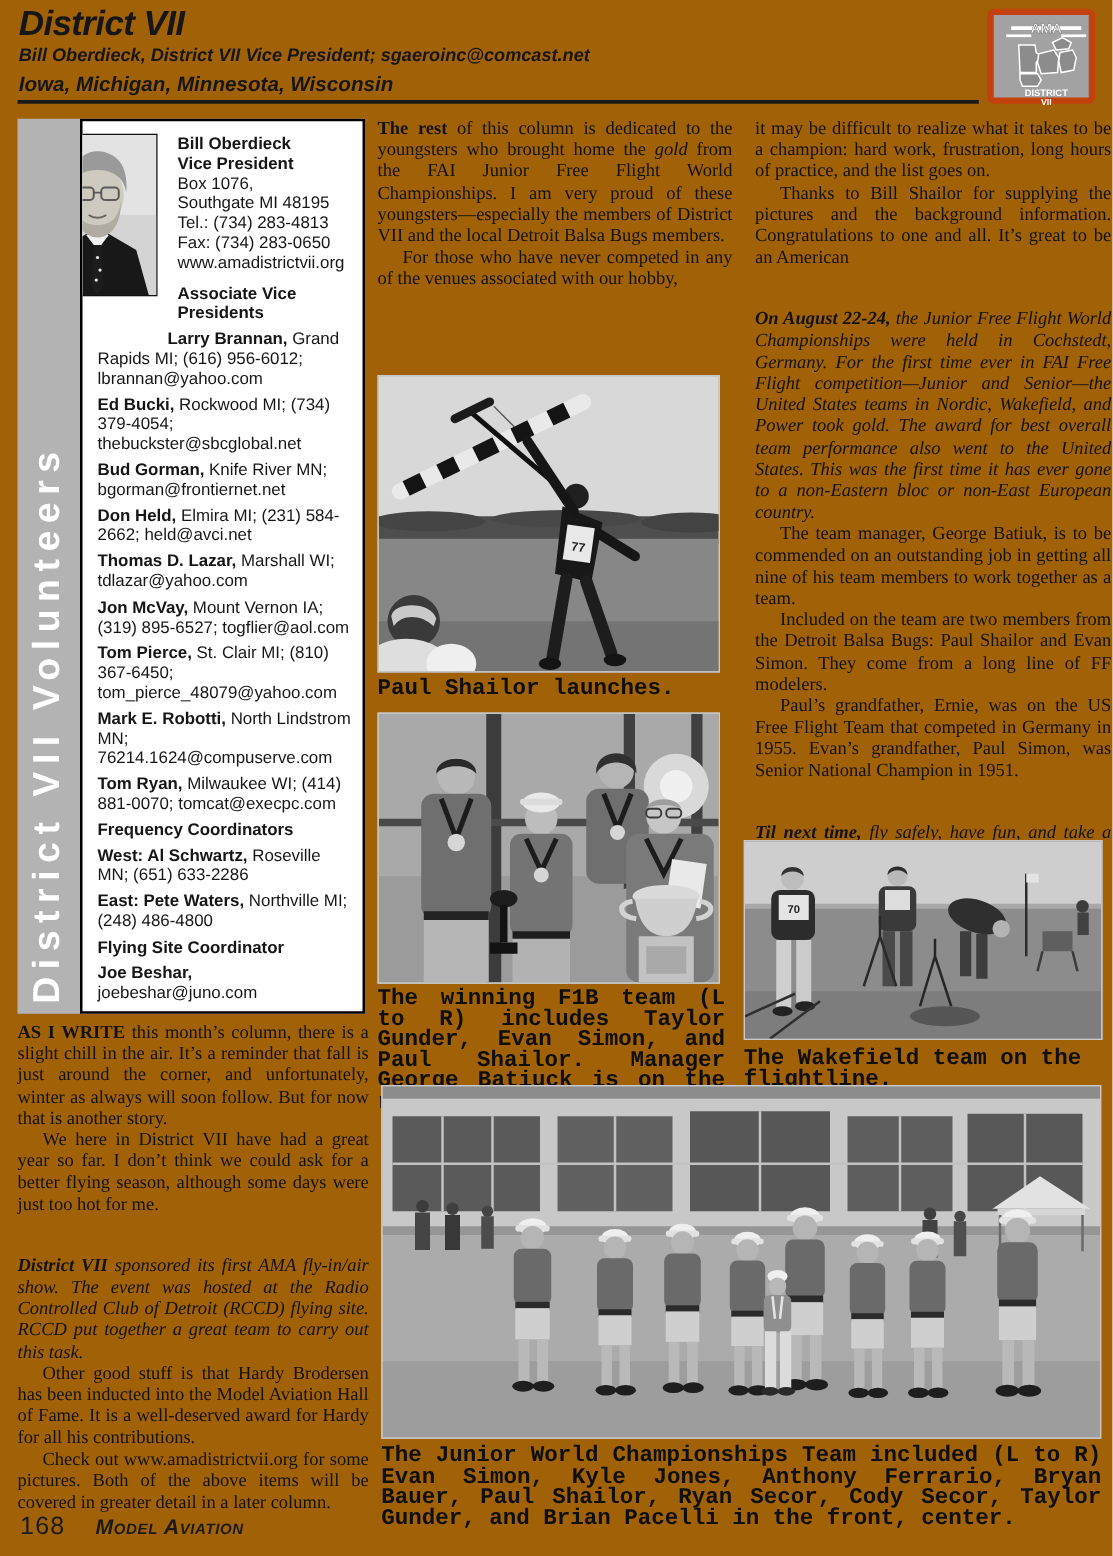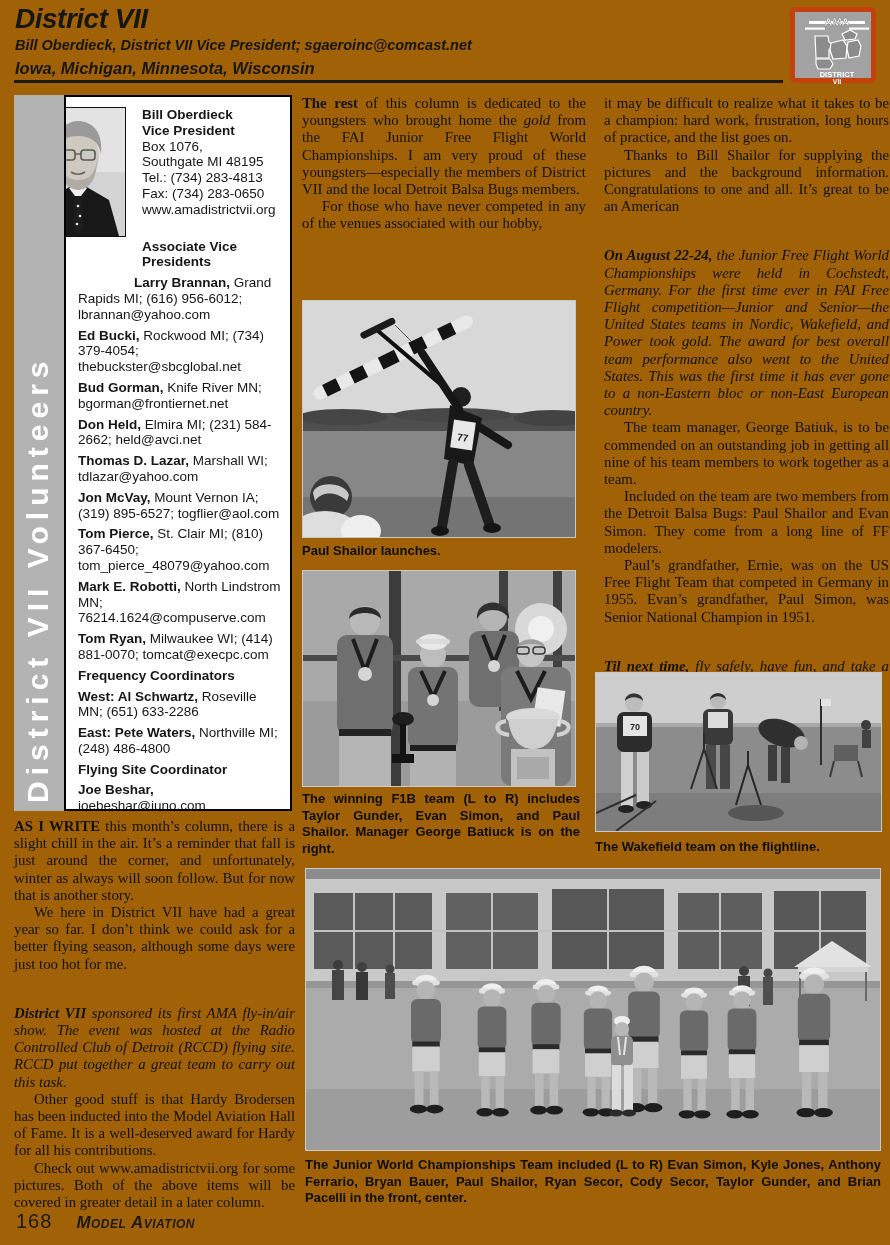--- a/index.html
+++ b/index.html
@@ -29,21 +29,21 @@
     font-family:"Liberation Sans",sans-serif; font-weight:bold; font-size:30px;
     letter-spacing:6px; color:#ffffff; white-space:nowrap; }
   .sb-box { position:absolute; left:50px; top:0; width:228px; height:716px;
     background:#fff; border:2px solid #000; padding:10px 8px 8px 12px;
     font-family:"Liberation Sans",sans-serif; font-size:13.5px; line-height:15.8px;
     color:#161616; overflow:hidden; }
   .sb-photo { position:absolute; left:-36px; top:10px; width:96px; height:130px;
     border:1px solid #111; background:#dcdcdc; }
   .sb-top { margin-left:64px; min-height:150px; }
   .sb-top .b { font-weight:bold; }
-  .sb-head { font-weight:bold; margin-top:21px; }
+  .sb-head { font-weight:bold; margin-top:9px; }
   .s-entry { margin-top:5px; overflow-wrap:anywhere; }
   .s-entry b { font-weight:bold; }
   .s-entry .s-head { font-weight:bold; }
   .s-entry.indent { text-indent:56px; }
   
   .col { position:absolute; font-size:14.8px; line-height:17.2px; text-align:justify; color:#121212; }
   .para { margin:0; }
   .para .lead { font-weight:bold; }
   .para em { font-style:italic; }
   .para.indent { text-indent:20px; }
@@ -56,22 +56,22 @@
   figure { position:absolute; border:1px solid #c9c9c9; background:#bbb; overflow:hidden; }
   figure svg { display:block; }
   #fig-launch   { left:302px; top:300px; width:274px; height:238px; }
   #cap-launch   { left:302px; top:543px; width:280px; }
   #fig-f1b      { left:302px; top:570px; width:274px; height:217px; }
   #cap-f1b      { left:302px; top:791px; width:278px; }
   #fig-wake     { left:595px; top:672px; width:287px; height:160px; }
   #cap-wake     { left:595px; top:839px; width:287px; }
   #fig-group    { left:305px; top:868px; width:576px; height:283px; }
   #cap-group    { left:305px; top:1157px; width:576px; }
-  .caption { position:absolute; font-family:Liberation Sans, sans-serif; font-weight:bold;
-    font-size:13px; line-height:16.5px; color:#0e0e0e; text-align:justify; }
+  .caption { position:absolute; font-family:Liberation Mono, monospace; font-weight:bold;
+    font-size:18px; line-height:16.5px; color:#0e0e0e; text-align:justify; }
   .caption.short { text-align:left; }
   
   .footer { position:absolute; left:16px; top:1210px; font-family:"Liberation Sans",sans-serif; color:#1a1a1a; }
   .footer .pg { font-size:20px; letter-spacing:1px; }
   .footer .mag { margin-left:24px; font-weight:bold; font-style:italic;
     font-variant:small-caps; font-size:17px; letter-spacing:0.5px; }
 </style>
 </head>
 <body>
 

